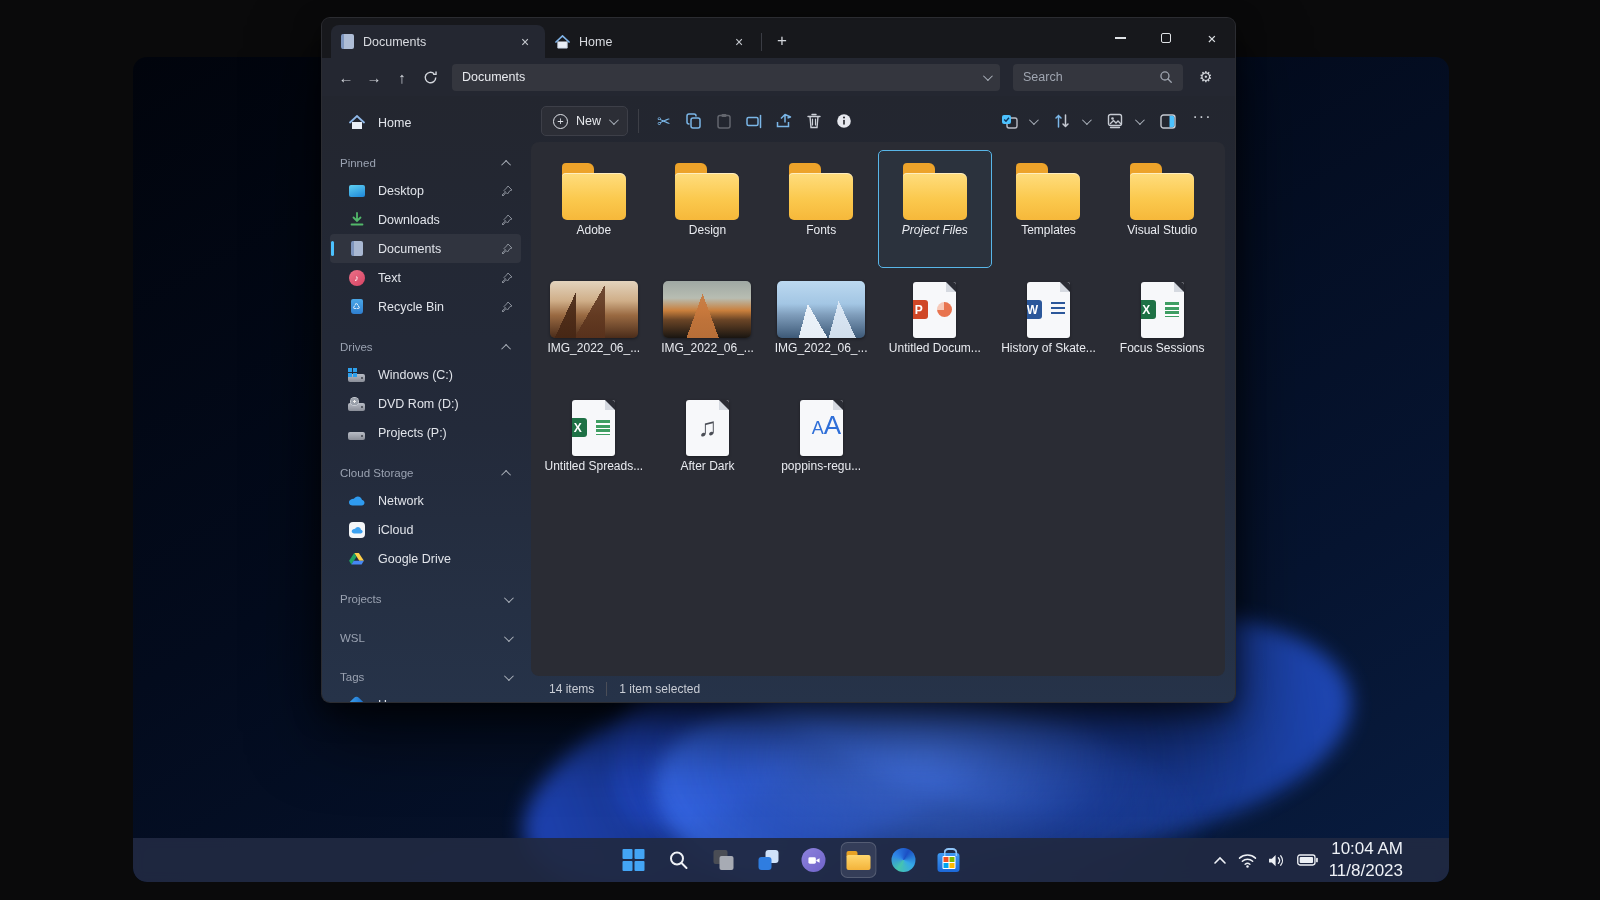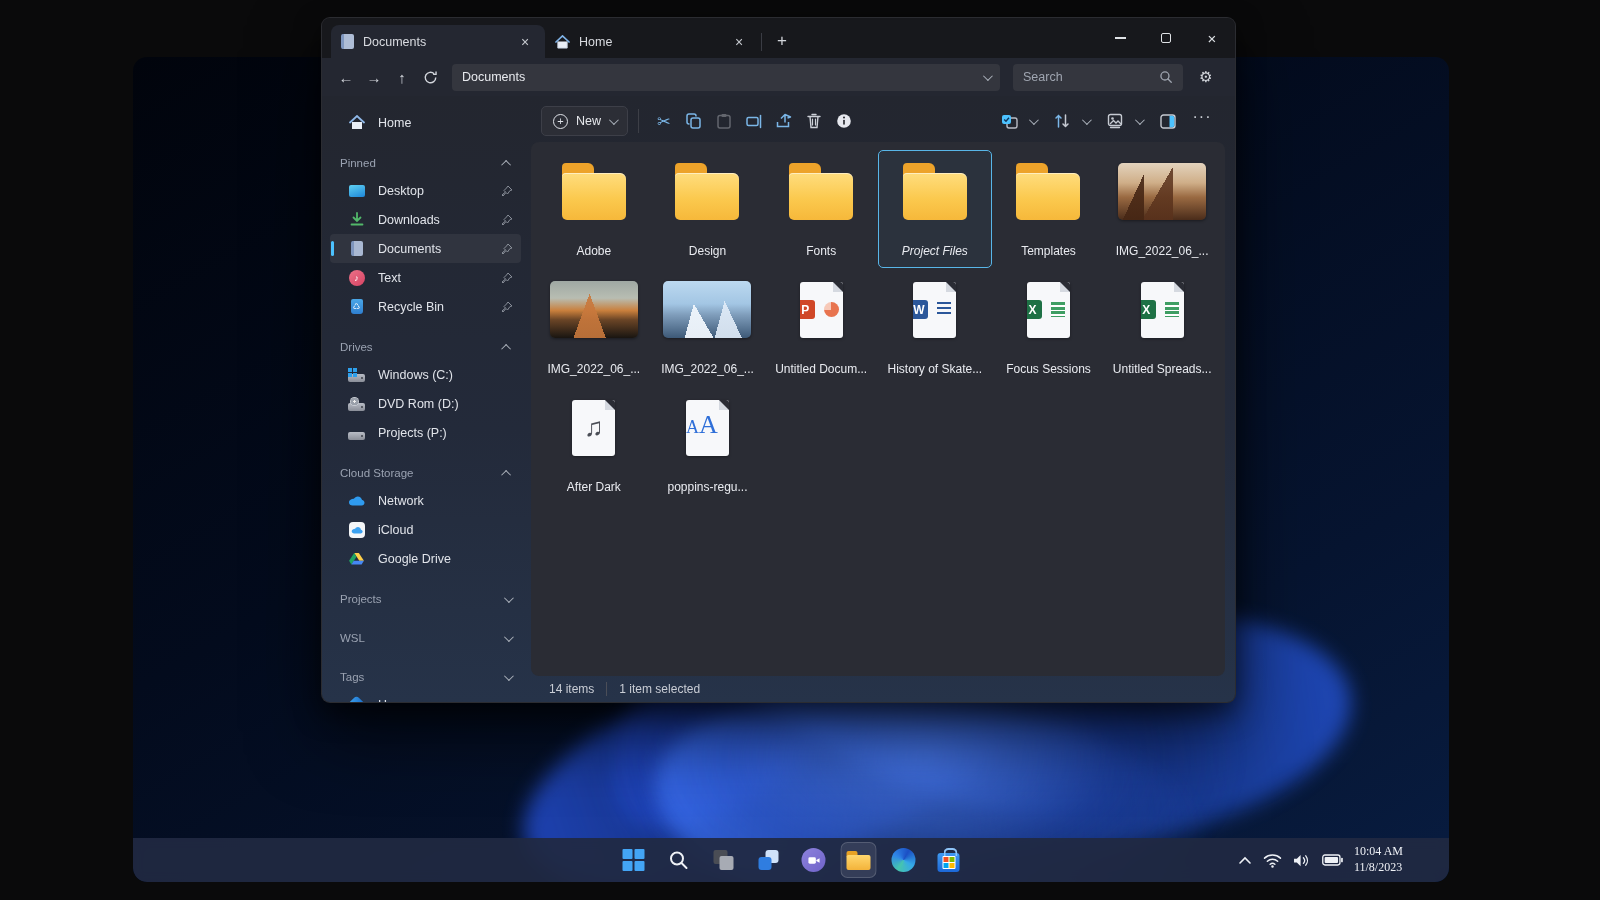--- a/index.html
+++ b/index.html
@@ -54,21 +54,21 @@
   .store { position:relative; width:22px; height:19px; background:linear-gradient(180deg,#3f9af2,#1c68d8);
            border-radius:3px; margin-top:4px; display:flex; align-items:center; justify-content:center;}
   .store::before { content:""; position:absolute; top:-5px; left:6px; width:10px; height:6px;
                    border:2px solid #8ec4f8; border-bottom:none; border-radius:5px 5px 0 0;}
   .store .flag { display:grid; grid-template-columns:5px 5px; grid-template-rows:5px 5px; gap:1px;
                  background:#fff; padding:1px; border-radius:1px;}
   .store .flag i:nth-child(1){background:#f25022}.store .flag i:nth-child(2){background:#7fba00}
   .store .flag i:nth-child(3){background:#00a4ef}.store .flag i:nth-child(4){background:#ffb900}
   .tray { position:absolute; right:46px; top:0; height:44px; display:flex; align-items:center; gap:11px; }
   .tray svg { display:block; }
-  .clock { text-align:left; color:#eef1f6; font-size:12px; line-height:1.3;font-family:Liberation Serif, serif; }
+  .clock { text-align:right; color:#eef1f6; font-size:17px; line-height:1.3; }
 
   
   .window { position:absolute; left:321px; top:17px; width:915px; height:686px;
             border-radius:9px; overflow:hidden; background:#202126;
             box-shadow:0 30px 70px rgba(0,0,0,.65),0 10px 26px rgba(0,0,0,.5);
             display:flex; flex-direction:column; border:1px solid rgba(255,255,255,.05);}
   
   .tabbar { height:40px; background:#17181c; display:flex; align-items:flex-end;
             padding-left:9px; position:relative; flex:none; }
   .tab { height:33px; width:214px; border-radius:8px 8px 0 0; display:flex; align-items:center;
@@ -157,21 +157,21 @@
   .more-dots { color:#ccd0d7; font-size:16px; letter-spacing:1px; transform:translateY(-4px);}
 
   
   .panel { flex:1; background:#2a2c34; border-radius:8px; padding:8px 6px;
            display:grid; grid-template-columns:repeat(6,1fr); grid-auto-rows:118px;
            align-content:start; min-height:0; }
   .tile { display:flex; flex-direction:column; align-items:center; border-radius:5px;
           border:1px solid transparent; padding-top:7px; }
   .tile.selected { border-color:#58b6e8; background:rgba(88,182,232,.05);font-style:italic; }
   .iconarea { height:62px; display:flex; align-items:flex-end; justify-content:center; }
-  .tile-label { margin-top:24px; font-size:12px; color:#e9ebf0; white-space:nowrap; }
+  .tile-label { margin-top:3px; font-size:12px; color:#e9ebf0; white-space:nowrap; }
 
   .fold { position:relative; width:74px; height:57px; }
   .fold-tab { position:absolute; left:5px; top:0; width:32px; height:14px; background:#eda32a;
               border-radius:4px 6px 0 0; }
   .fold-body { position:absolute; left:5px; bottom:0; width:64px; height:47px; border-radius:4px 6px 5px 5px;
                background:linear-gradient(180deg,#ffdd7d 0%,#fbc94e 55%,#f6b83a 100%);
                box-shadow:inset 0 1px 0 rgba(255,255,255,.5); }
 
   .page { position:relative; width:43px; height:56px; background:#f7f8fa; border-radius:3px;
           box-shadow:0 1px 3px rgba(0,0,0,.35); overflow:hidden; }
@@ -183,22 +183,22 @@
   .badge { position:absolute; left:-4px; top:18px; width:19px; height:19px; border-radius:3px;
            color:#fff; font-size:12px; font-weight:bold; display:flex; align-items:center;
            justify-content:center; }
   .b-word { background:#2b579a; } .b-ppt { background:#d04727; } .b-xls { background:#1e7145; }
   .lines-side { position:absolute; right:5px; top:20px; width:14px; height:15px; }
   .lines-side.blue { background:repeating-linear-gradient(180deg,#2b579a 0 2px,transparent 2px 5px); }
   .lines-side.green { background:repeating-linear-gradient(180deg,#3f9e63 0 3px,#fff 3px 4.5px); }
   .pie { position:absolute; right:4px; top:20px; width:15px; height:15px; border-radius:50%;
          background:conic-gradient(#e8744f 0 75%, #f7c9b8 75% 100%); }
   .note-glyph { position:absolute; left:0; right:0; top:12px; text-align:center; color:#4b4e56; font-size:26px;}
-  .aa-wrap { position:absolute; left:0; right:0; top:10px; text-align:left; color:#2f6fd8;
-             font-family:Liberation Serif, serif; }
+  .aa-wrap { position:absolute; left:12px; right:0; top:10px; text-align:left; color:#2f6fd8;
+             font-family:Liberation Sans, sans-serif; }
   .aa-s { font-size:18px; } .aa-b { font-size:26px; }
 
   .photo { width:88px; height:57px; border-radius:5px; position:relative; overflow:hidden;
            box-shadow:0 1px 3px rgba(0,0,0,.4); }
   .ph1 { background:linear-gradient(180deg,#e3d3bd 0%,#cfae88 35%,#9a6a42 60%,#4a2c1a 100%); }
   .ph1::after { content:""; position:absolute; inset:0;
                 background:conic-gradient(from 180deg at 30% 18%,rgba(70,38,20,.9) 0 25deg,transparent 25deg 360deg),
                            conic-gradient(from 180deg at 62% 8%,rgba(90,50,28,.85) 0 30deg,transparent 30deg 360deg);}
   .ph2 { background:linear-gradient(180deg,#9fa8a3 0%,#b8bdb2 30%,#c97f3c 52%,#6b4526 68%,#191511 100%); }
   .ph2::after { content:""; position:absolute; inset:0;
@@ -641,20 +641,29 @@
           </div>
           <div class="tile">
             <div class="iconarea">
                 <div class="fold">
                   <i class="fold-tab"></i>
                   <i class="fold-body"></i>
                 </div>
               </div>
             <div class="tile-label">Templates</div>
           </div>
+          <div class="tile">
+            <div class="iconarea">
+                <div class="fold">
+                  <i class="fold-tab"></i>
+                  <i class="fold-body"></i>
+                </div>
+              </div>
+            <div class="tile-label">Visual Studio</div>
+          </div>
 
           <div class="tile">
             <div class="iconarea">
                 <div class="photo ph1"></div>
               </div>
             <div class="tile-label">IMG_2022_06_...</div>
           </div>
           <div class="tile">
             <div class="iconarea">
                 <div class="photo ph2"></div>

